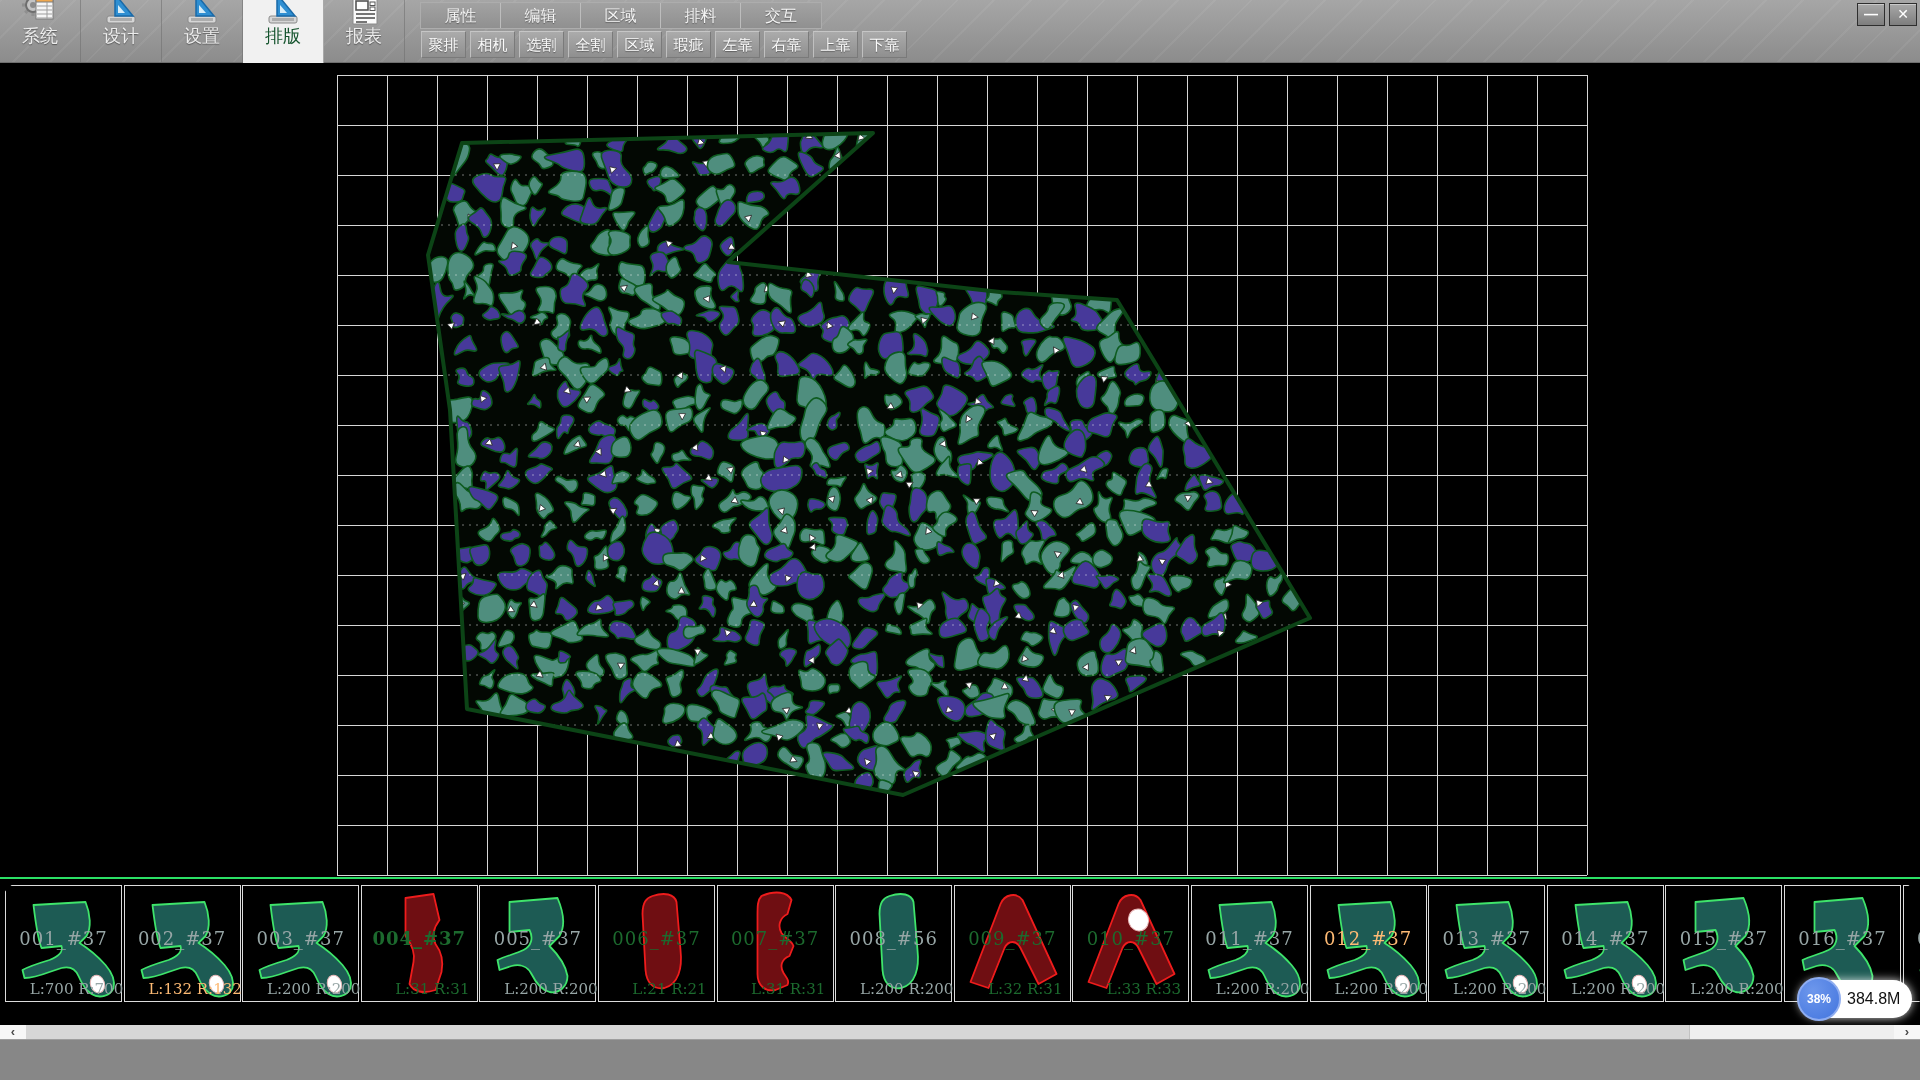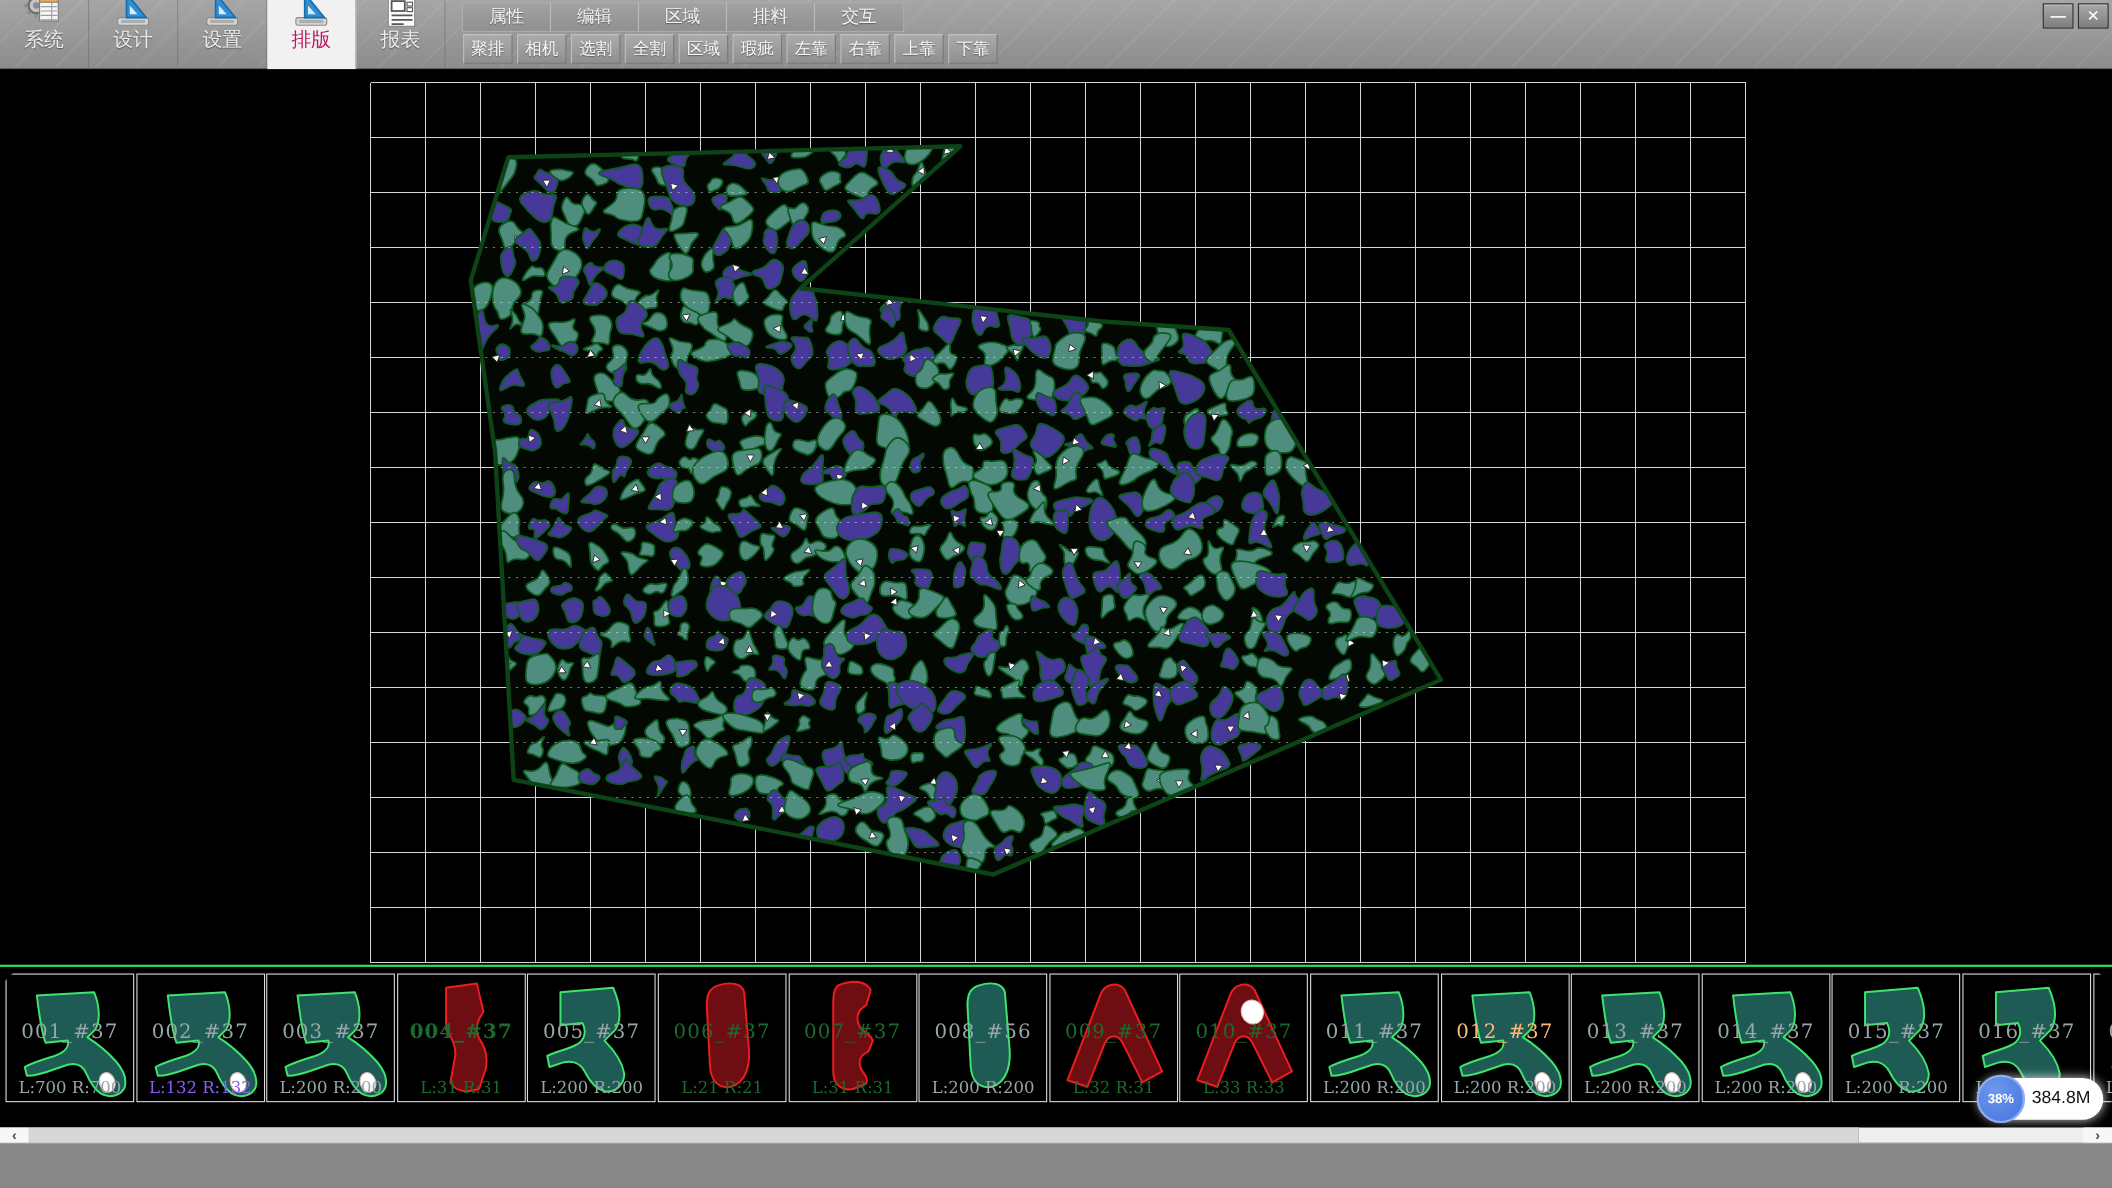--- a/index.html
+++ b/index.html
@@ -13,21 +13,21 @@
       repeating-linear-gradient(135deg, rgba(255,255,255,0.055) 0 2px, rgba(255,255,255,0) 2px 26px),
       linear-gradient(#a6a6a6,#8c8c8c);
     border-bottom:1px solid #6f6f6f; }
   #tabs { position:absolute; left:0; top:0; height:63px; display:flex; }
   .tab { width:81px; height:63px; display:flex; flex-direction:column; align-items:center;
          justify-content:flex-end; padding-bottom:17px; border-right:1px solid rgba(110,110,110,.55);
          cursor:default; }
   .tab .ticon { height:40px; display:flex; align-items:center; justify-content:center; }
   .tab .tlabel { font-size:18px; color:#ededed; text-shadow:0 1px 1px rgba(60,60,60,.7); line-height:19px; }
   .tab.active { background:#f1f1f1; }
-  .tab.active .tlabel { color:#be185d; text-shadow:none; }
+  .tab.active .tlabel { color:#14532d; text-shadow:none; }
 
   #menu-row { position:absolute; left:420px; top:2px; height:27px; display:flex;
               border:1px solid #adadad; }
   .menu-btn { width:80px; height:25px; line-height:25px; text-align:center; color:#f4f4f4;
               font-size:16px; border-right:1px solid #bdbdbd; text-shadow:0 1px 1px rgba(70,70,70,.7);
               background:linear-gradient(#a2a2a2,#909090); cursor:default; }
   .menu-btn:last-child { border-right:none; }
 
   #tool-row { position:absolute; left:421px; top:31px; height:27px; display:flex; gap:4px; }
   .tool-btn { width:45px; height:27px; line-height:26px; text-align:center; color:#fafafa;
@@ -45,21 +45,21 @@
   
   #canvas-svg { position:absolute; left:0; top:63px; background:#000; }
 
   
   #strip-line { position:absolute; left:0; top:877px; width:1920px; height:2px; background:#2be066; }
   #strip { position:absolute; left:0; top:880px; width:1920px; height:145px; background:#000; overflow:hidden;border-radius:27px; }
   .cell { position:absolute; top:5px; width:117px; height:117px; border:1px solid #dcdcdc; background:#000; cursor:default; }
   .cell svg { position:absolute; left:0; top:0; }
   .cell .plabel { position:absolute; left:0; top:42px; width:100%; text-align:center;
                   font-family:"DejaVu Serif","Liberation Serif",serif; font-size:18px; letter-spacing:1px; }
-  .cell .plr { position:absolute; left:0; bottom:3px; width:100%; text-align:center;
+  .cell .plr { position:absolute; left:13px; bottom:3px; width:100%; text-align:center;
                font-family:"DejaVu Serif","Liberation Serif",serif; font-size:15px; }
 
   
   #badge { position:absolute; left:1799px; top:980px; height:38px; background:#fff; border-radius:19px;
            display:flex; align-items:center; padding:0 12px 0 0; box-shadow:0 0 10px rgba(255,255,255,.85);
            z-index:5; }
   #badge .pcirc { width:44px; height:44px; margin:-3px 6px -3px -2px; border-radius:50%;
                   background:radial-gradient(circle at 35% 30%, #6d97ec, #4375de);
                   border:2px solid #8fadf0; color:#fff; font-size:12px; font-weight:bold;
                   display:flex; align-items:center; justify-content:center; }
@@ -936,21 +936,21 @@
         </svg>
         <div class="plabel" style="color: rgb(151, 166, 166);">001_#37</div>
         <div class="plr" style="color: rgb(151, 166, 166);">L:700 R:700</div>
       </div>
       <div class="cell" style="left: 123.6px;">
         <svg width="117" height="117" viewBox="0 0 106 117">
           <path d="M22,19 L74,16 C79,28 80,42 75,50 L68,57 C76,62 86,70 94,79 C100,86 104,94 102,102 C99,110 88,113 80,108 C74,104 70,97 67,90 C64,83 58,80 50,82 L38,86 C30,89 20,92 13,92 L11,84 C18,80 28,77 38,74 C46,71 52,66 50,60 L30,62 C26,52 24,36 22,19 Z" fill="#1d5b54" stroke="#3fe46b" stroke-width="1.8" stroke-linejoin="round"></path>
           <ellipse cx="86" cy="98" rx="7" ry="9" fill="#ffffff" stroke="#e8b8b8" stroke-width="1" transform="rotate(-18 86 98)"></ellipse>
         </svg>
         <div class="plabel" style="color: rgb(151, 166, 166);">002_#37</div>
-        <div class="plr" style="color: #8b5cf6;">L:132 R:132</div>
+        <div class="plr" style="color: #fdba74;">L:132 R:132</div>
       </div>
       <div class="cell" style="left: 242.2px;">
         <svg width="117" height="117" viewBox="0 0 106 117">
           <path d="M22,19 L74,16 C79,28 80,42 75,50 L68,57 C76,62 86,70 94,79 C100,86 104,94 102,102 C99,110 88,113 80,108 C74,104 70,97 67,90 C64,83 58,80 50,82 L38,86 C30,89 20,92 13,92 L11,84 C18,80 28,77 38,74 C46,71 52,66 50,60 L30,62 C26,52 24,36 22,19 Z" fill="#1d5b54" stroke="#3fe46b" stroke-width="1.8" stroke-linejoin="round"></path>
           <ellipse cx="86" cy="98" rx="7" ry="9" fill="#ffffff" stroke="#e8b8b8" stroke-width="1" transform="rotate(-18 86 98)"></ellipse>
         </svg>
         <div class="plabel" style="color: rgb(151, 166, 166);">003_#37</div>
         <div class="plr" style="color: rgb(151, 166, 166);">L:200 R:200</div>
       </div>
       <div class="cell" style="left: 360.8px;">

